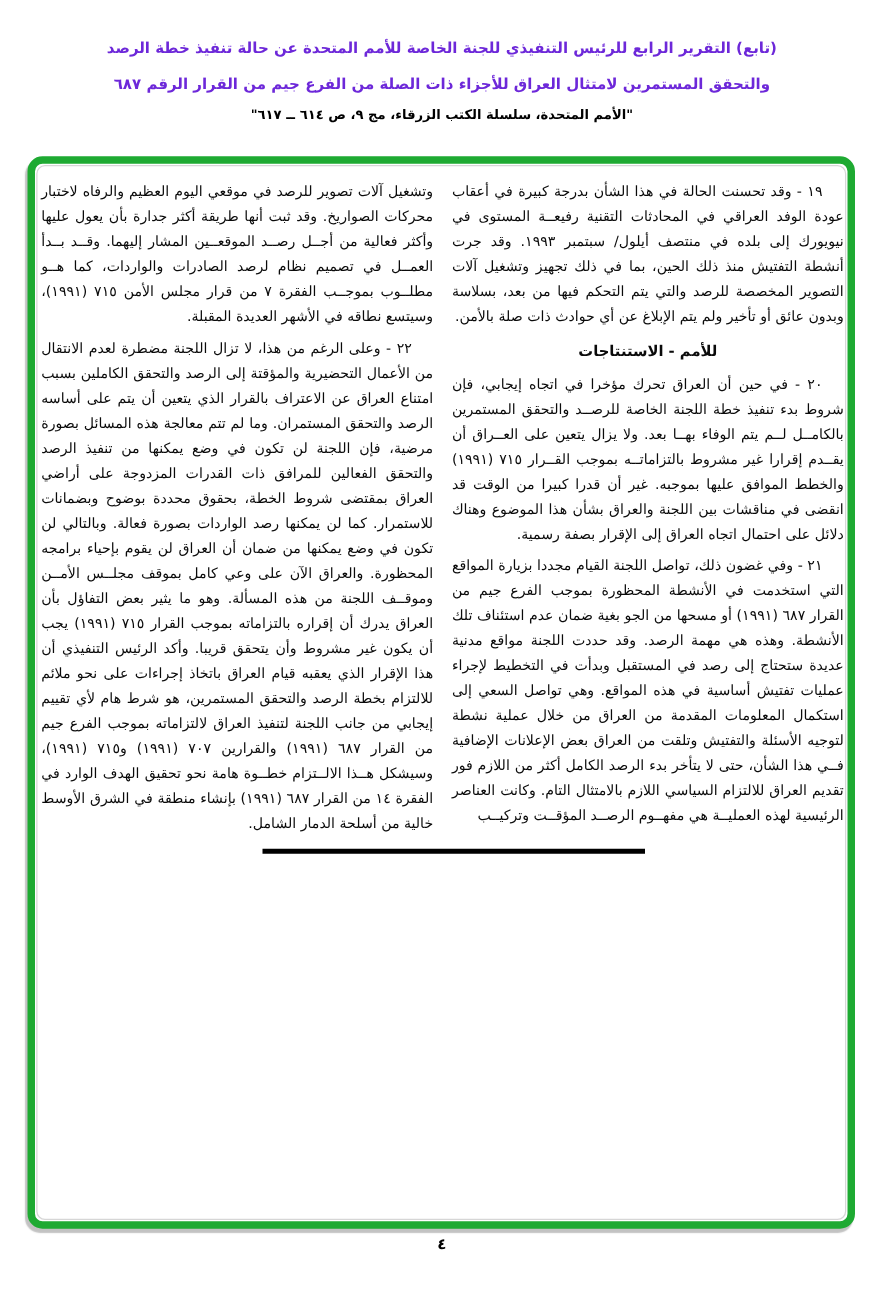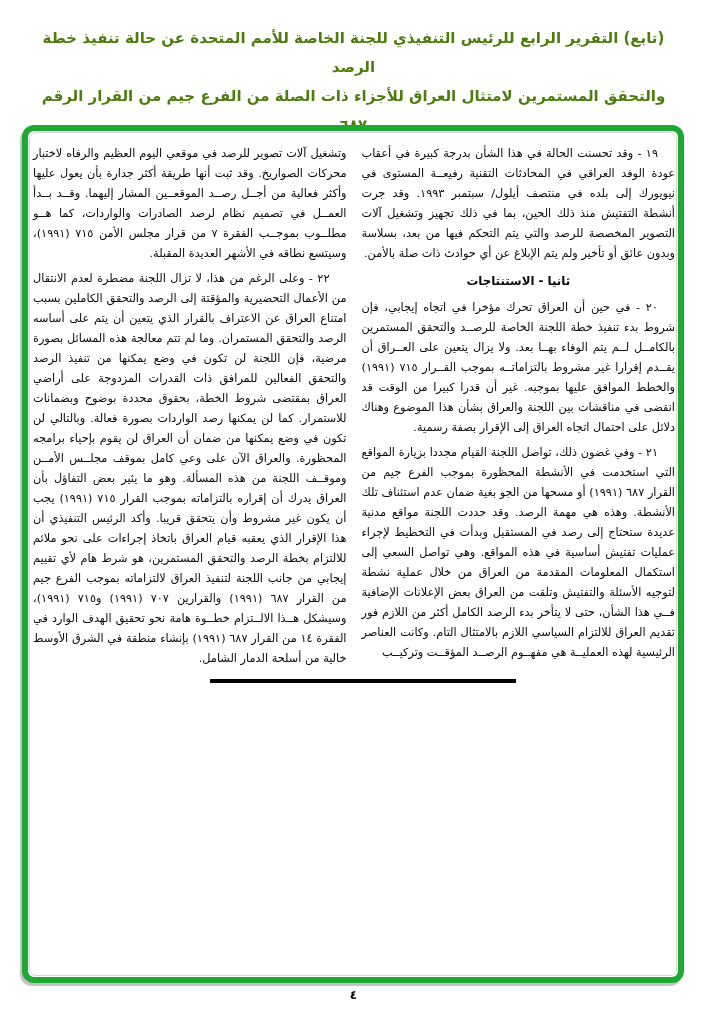--- a/index.html
+++ b/index.html
@@ -14,25 +14,25 @@
     direction: rtl;
   }
   .doc-header {
     position: absolute;
     top: 24px;
     right: 30px;
     left: 30px;
     text-align: center;
   }
   .title-line {
-    font-size: 15px;
+    font-size: 12px;
     font-weight: bold;
     line-height: 29px;
     letter-spacing: 0;
-    color: #4d7c0f;
+    color: #6d28d9;
   }
   .source-line {
     margin-top: 4px;
     font-size: 10.5px;
     font-weight: bold;
     color: #000;
   }
   .frame {
     position: absolute;
     left: 22px;
@@ -102,21 +102,21 @@
 
   <header class="doc-header">
     <div class="title-line">(تابع) التقرير الرابع للرئيس التنفيذي للجنة الخاصة للأمم المتحدة عن حالة تنفيذ خطة الرصد</div>
     <div class="title-line">والتحقق المستمرين لامتثال العراق للأجزاء ذات الصلة من الفرع جيم من القرار الرقم ٦٨٧</div>
     <div class="source-line">"الأمم المتحدة، سلسلة الكتب الزرقاء، مج ٩، ص ٦١٤ ــ ٦١٧"</div>
   </header>
 
   <div class="frame" style="border-color: rgb(30, 170, 50);">
     <div class="col">
       <p>١٩ -    وقد تحسنت الحالة في هذا الشأن بدرجة كبيرة في أعقاب عودة الوفد العراقي في المحادثات التقنية رفيعــة المستوى في نيويورك إلى بلده في منتصف أيلول/ سبتمبر ١٩٩٣. وقد جرت أنشطة التفتيش منذ ذلك الحين، بما في ذلك تجهيز وتشغيل آلات التصوير المخصصة للرصد والتي يتم التحكم فيها من بعد، بسلاسة وبدون عائق أو تأخير ولم يتم الإبلاغ عن أي حوادث ذات صلة بالأمن.</p>
-      <h2 class="section-heading">ثانيا -  الاستنتاجات</h2>
+      <h2 class="section-heading">للأمم -  الاستنتاجات</h2>
       <p>٢٠ -    في حين أن العراق تحرك مؤخرا في اتجاه إيجابي، فإن شروط بدء تنفيذ خطة اللجنة الخاصة للرصــد والتحقق المستمرين بالكامــل لــم يتم الوفاء بهــا بعد. ولا يزال يتعين على العــراق أن يقــدم إقرارا غير مشروط بالتزاماتــه بموجب القــرار ٧١٥ (١٩٩١) والخطط الموافق عليها بموجبه. غير أن قدرا كبيرا من الوقت قد انقضى في مناقشات بين اللجنة والعراق بشأن هذا الموضوع وهناك دلائل على احتمال اتجاه العراق إلى الإقرار بصفة رسمية.</p>
       <p>٢١ -    وفي غضون ذلك، تواصل اللجنة القيام مجددا بزيارة المواقع التي استخدمت في الأنشطة المحظورة بموجب الفرع جيم من القرار ٦٨٧ (١٩٩١) أو مسحها من الجو بغية ضمان عدم استئناف تلك الأنشطة. وهذه هي مهمة الرصد. وقد حددت اللجنة مواقع مدنية عديدة ستحتاج إلى رصد في المستقبل وبدأت في التخطيط لإجراء عمليات تفتيش أساسية في هذه المواقع. وهي تواصل السعي إلى استكمال المعلومات المقدمة من العراق من خلال عملية نشطة لتوجيه الأسئلة والتفتيش وتلقت من العراق بعض الإعلانات الإضافية فــي هذا الشأن، حتى لا يتأخر بدء الرصد الكامل أكثر من اللازم فور تقديم العراق للالتزام السياسي اللازم بالامتثال التام. وكانت العناصر الرئيسية لهذه العمليــة هي مفهــوم الرصــد المؤقــت وتركيــب</p>
     </div>
     <div class="col">
       <p class="no-indent">وتشغيل آلات تصوير للرصد في موقعي اليوم العظيم والرفاه لاختبار محركات الصواريخ. وقد ثبت أنها طريقة أكثر جدارة بأن يعول عليها وأكثر فعالية من أجــل رصــد الموقعــين المشار إليهما. وقــد بــدأ العمــل في تصميم نظام لرصد الصادرات والواردات، كما هــو مطلــوب بموجــب الفقرة ٧ من قرار مجلس الأمن ٧١٥ (١٩٩١)، وسيتسع نطاقه في الأشهر العديدة المقبلة.</p>
       <p>٢٢ -    وعلى الرغم من هذا، لا تزال اللجنة مضطرة لعدم الانتقال من الأعمال التحضيرية والمؤقتة إلى الرصد والتحقق الكاملين بسبب امتناع العراق عن الاعتراف بالقرار الذي يتعين أن يتم على أساسه الرصد والتحقق المستمران. وما لم تتم معالجة هذه المسائل بصورة مرضية، فإن اللجنة لن تكون في وضع يمكنها من تنفيذ الرصد والتحقق الفعالين للمرافق ذات القدرات المزدوجة على أراضي العراق بمقتضى شروط الخطة، بحقوق محددة بوضوح وبضمانات للاستمرار. كما لن يمكنها رصد الواردات بصورة فعالة. وبالتالي لن تكون في وضع يمكنها من ضمان أن العراق لن يقوم بإحياء برامجه المحظورة. والعراق الآن على وعي كامل بموقف مجلــس الأمــن وموقــف اللجنة من هذه المسألة. وهو ما يثير بعض التفاؤل بأن العراق يدرك أن إقراره بالتزاماته بموجب القرار ٧١٥ (١٩٩١) يجب أن يكون غير مشروط وأن يتحقق قريبا. وأكد الرئيس التنفيذي أن هذا الإقرار الذي يعقبه قيام العراق باتخاذ إجراءات على نحو ملائم للالتزام بخطة الرصد والتحقق المستمرين، هو شرط هام لأي تقييم إيجابي من جانب اللجنة لتنفيذ العراق لالتزاماته بموجب الفرع جيم من القرار ٦٨٧ (١٩٩١) والقرارين ٧٠٧ (١٩٩١) و٧١٥ (١٩٩١)، وسيشكل هــذا الالــتزام خطــوة هامة نحو تحقيق الهدف الوارد في الفقرة ١٤ من القرار ٦٨٧ (١٩٩١) بإنشاء منطقة في الشرق الأوسط خالية من أسلحة الدمار الشامل.</p>
     </div>
   </div>
 
   <div class="divider"></div>

